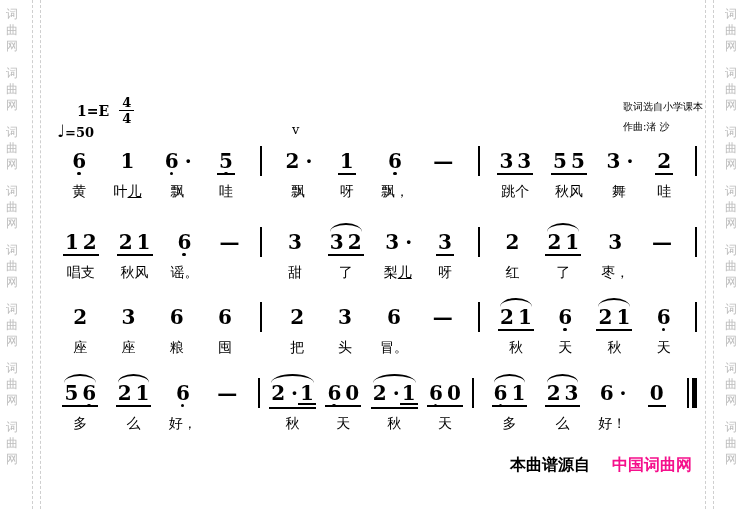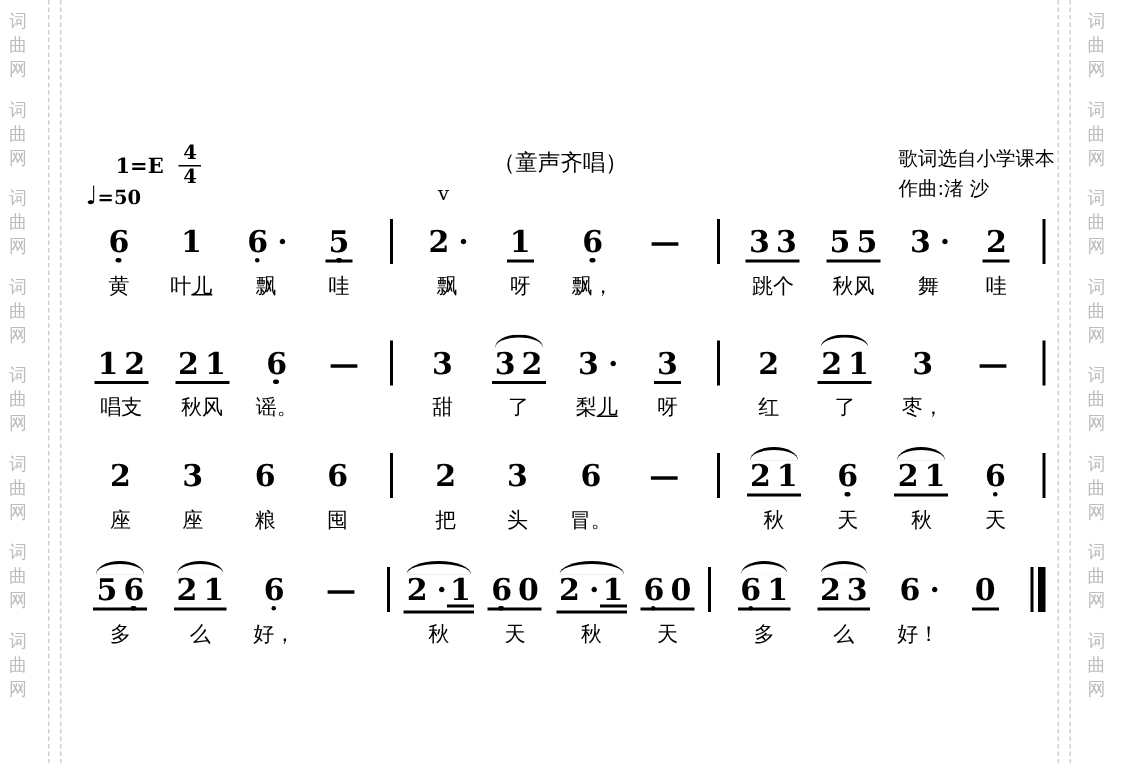--- a/index.html
+++ b/index.html
@@ -18,21 +18,21 @@
          font-weight:bold;letter-spacing:3px;}
   .subtitle{position:absolute;left:0;right:0;top:99px;text-align:center;font-size:15px;}
   .keyblock{position:absolute;left:57px;top:96px;font-size:14px;font-weight:bold;
             font-family:"DejaVu Serif",serif;display:flex;align-items:center;margin-left:20px;}
   .frac{display:inline-block;text-align:center;font-size:13px;margin-left:10px;line-height:13px;}
   .frac .t{display:block;border-bottom:1px solid #000;padding:0 3px 1px;}
   .frac .b{display:block;padding-top:1px;}
   .tempo{position:absolute;left:57px;top:121px;font-size:13px;font-weight:bold;
          font-family:"DejaVu Serif",serif;}
   .tempo .nq{font-size:17px;}
-  .credits{position:absolute;right:44px;top:97px;font-size:13px;line-height:20px;text-align:left;}
+  .credits{position:absolute;right:44px;top:97px;font-size:10px;line-height:20px;text-align:left;}
   .breath{position:absolute;left:292px;top:122px;font-size:13px;font-family:"DejaVu Serif",serif;}
   
   .system{position:absolute;left:45px;right:50px;display:flex;align-items:flex-start;}
   .system:nth-child(1){top:151px;}
   .system:nth-child(2){top:232px;}
   .system:nth-child(3){top:307px;}
   .system:nth-child(4){top:383px;}
   .measure{flex:1;display:flex;justify-content:space-evenly;align-items:flex-start;}
   .cell{display:flex;flex-direction:column;align-items:center;min-width:26px;}
   .noterow{height:24px;display:flex;align-items:flex-start;}
@@ -141,21 +141,20 @@
         <span>词</span>
         <span>曲</span>
         <span>网</span>
       </div>
     </div>
   <div class="dashline dl1"></div>
   <div class="dashline dl2"></div>
   <div class="dashline dl3"></div>
   <div class="dashline dl4"></div>
 
-  <div class="subtitle">（童声齐唱）</div>
 
   <div class="keyblock">
     <span>1=E</span>
     <span class="frac">
       <span class="t">4</span>
       <span class="b">4</span>
     </span>
   </div>
 
   <div class="tempo">
@@ -626,14 +625,17 @@
                 <span class="ch">0</span>
               </span>
             </div>
             <div class="lyr"></div>
           </div>
         </div>
         <div class="dbar"></div>
       </div>
     </div>
 
+  <div class="footer">
+    <span>本曲谱源自</span><span class="brand" style="color: rgb(245, 16, 140);">中国词曲网</span>
+  </div>
 
 </div>
 
 </body></html>

